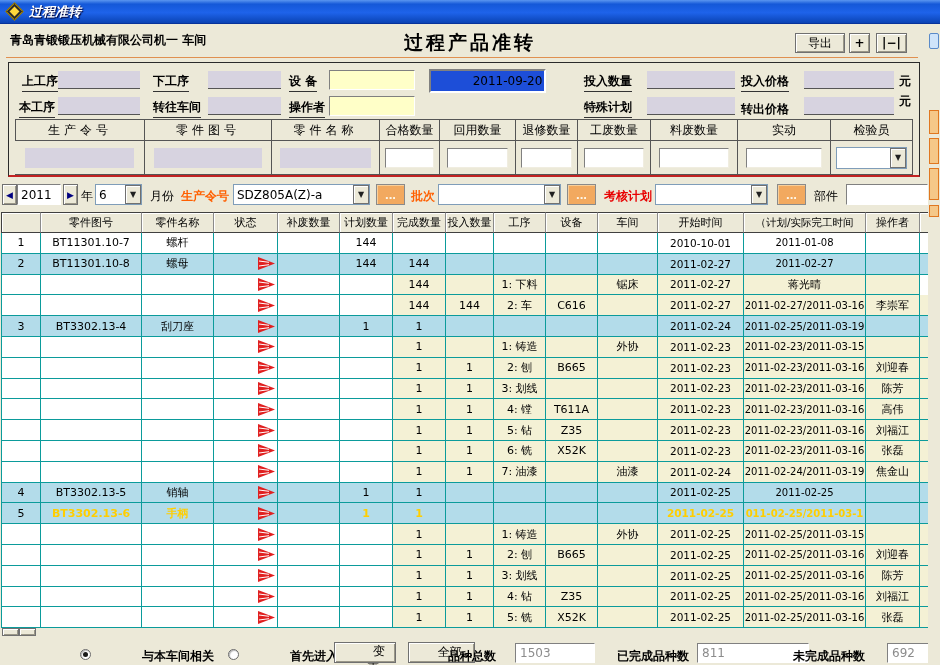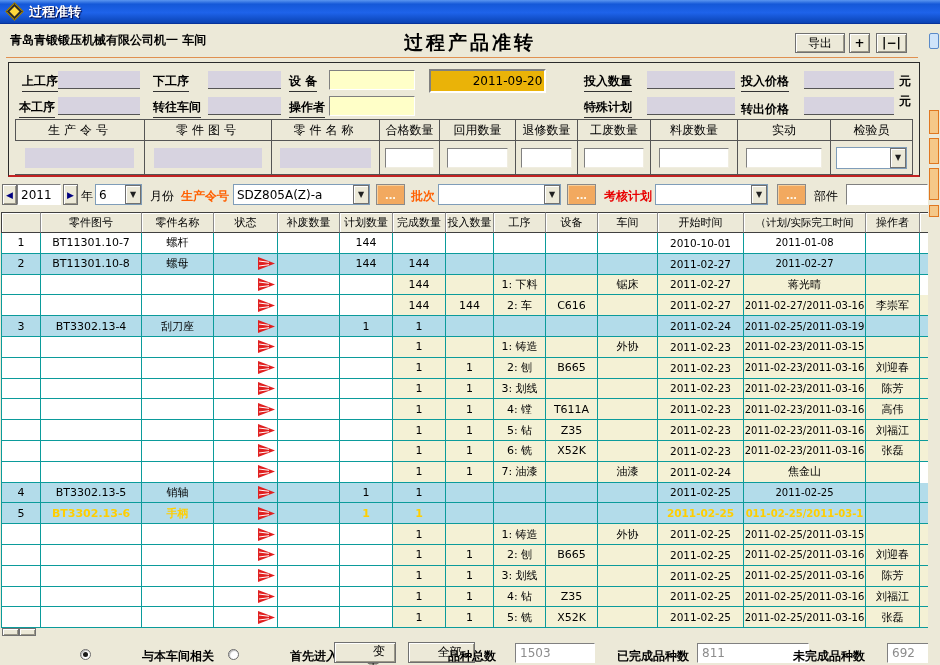--- a/index.html
+++ b/index.html
@@ -11,21 +11,21 @@
   }
   
   .titlebar {
     position:absolute; left:0; top:0; width:940px; height:24px;
     background:linear-gradient(180deg,#5a96f0 0%,#1458d8 18%,#1e63ea 55%,#0a43b4 100%);
     display:flex; align-items:center; padding-left:5px;
     border-bottom:1px solid #06329a;
   }
   .title-icon { width:13px; height:13px; background:#ffd83c; border:1px solid #6b5500;
     transform:rotate(45deg); margin:0 8px 0 3px; box-shadow:inset 0 0 0 2px #2a2a2a; }
-  .title-text { color:#fff; font-weight:bold; font-size:13px; text-shadow:1px 1px 1px #003; }
+  .title-text { color:#fff; font-weight:bold; font-size:13px; text-shadow:1px 1px 1px #003;font-style:italic; }
   
   .company { position:absolute; left:10px; top:32px; font-weight:bold; }
   .main-title { position:absolute; left:0; top:30px; width:940px; text-align:center;
     font-size:19px; font-weight:bold; letter-spacing:3px; }
   .btn3d {
     background:#ece9d8; border:1px solid #707070;
     box-shadow:inset 1px 1px 0 #fff, inset -1px -1px 0 #9a9788;
     font-size:12px; text-align:center; cursor:pointer; font-family:inherit;
   }
   #export-btn { position:absolute; left:795px; top:33px; width:50px; height:20px; }
@@ -33,21 +33,21 @@
   #minus-btn { position:absolute; left:876px; top:33px; width:31px; height:20px; font-weight:bold; }
   .orange-rule { position:absolute; left:6px; top:57px; width:912px; height:1px; background:#e09050; }
   
   .form-panel { position:absolute; left:8px; top:62px; width:912px; height:115px;
     border:1px solid #2a2a2a; border-bottom:2px solid #c22222; background:#ece9d8; }
   .flabel { position:absolute; font-weight:bold; border-bottom:1px solid #333; padding-bottom:1px; white-space:nowrap; }
   .grayfld { position:absolute; height:18px; background:#d7d3e0; border-bottom:1px solid #555; }
   .yellowfld { position:absolute; height:20px; background:#ffffc8; border:1px solid;
     border-color:#808080 #fff #fff #808080; }
   .datebox { position:absolute; left:420px; top:6px; width:117px; height:24px;
-    background:#eab308; border:2px solid; border-color:#808080 #fff #fff #808080;
+    background:#1d4ed8; border:2px solid; border-color:#808080 #fff #fff #808080;
     display:flex; align-items:center; justify-content:center;padding-left:40px; }
   .nounder { border-bottom:none; }
   
   #form-table { position:absolute; left:6px; top:56px; width:898px;
     display:grid; grid-template-columns:130px 127px 108px 60px 76px 62px 73px 87px 93px 82px; }
   .fhc { height:22px; border:1px solid #555; border-left:none; display:flex;
     align-items:center; justify-content:center; white-space:nowrap; overflow:hidden; }
   .fhc.sp { letter-spacing:4px; }
   .fhc:first-child { border-left:1px solid #555; }
   .fwc { height:34px; border:1px solid #555; border-top:none; border-left:none;
@@ -529,20 +529,21 @@
             </span>
           </div>
           <div class="gc c4"></div>
           <div class="gc c5"></div>
           <div class="gc c6 cream">1</div>
           <div class="gc c7 cream">1</div>
           <div class="gc c8 cream">7: 油漆</div>
           <div class="gc c9 cream"></div>
           <div class="gc c10 cream">油漆</div>
           <div class="gc c11 cream">2011-02-24</div>
+          <div class="gc c12 cream">2011-02-24/2011-03-19</div>
           <div class="gc c13 cream">焦金山</div>
           <div class="gc c14 cream"></div>
         </div>
         <div class="grow k-blue">
           <div class="gc c0">4</div>
           <div class="gc c1">BT3302.13-5</div>
           <div class="gc c2">销轴</div>
           <div class="gc c3">
             <span class="flagwrap">
               <svg width="17" height="13" viewBox="0 0 17 13">

